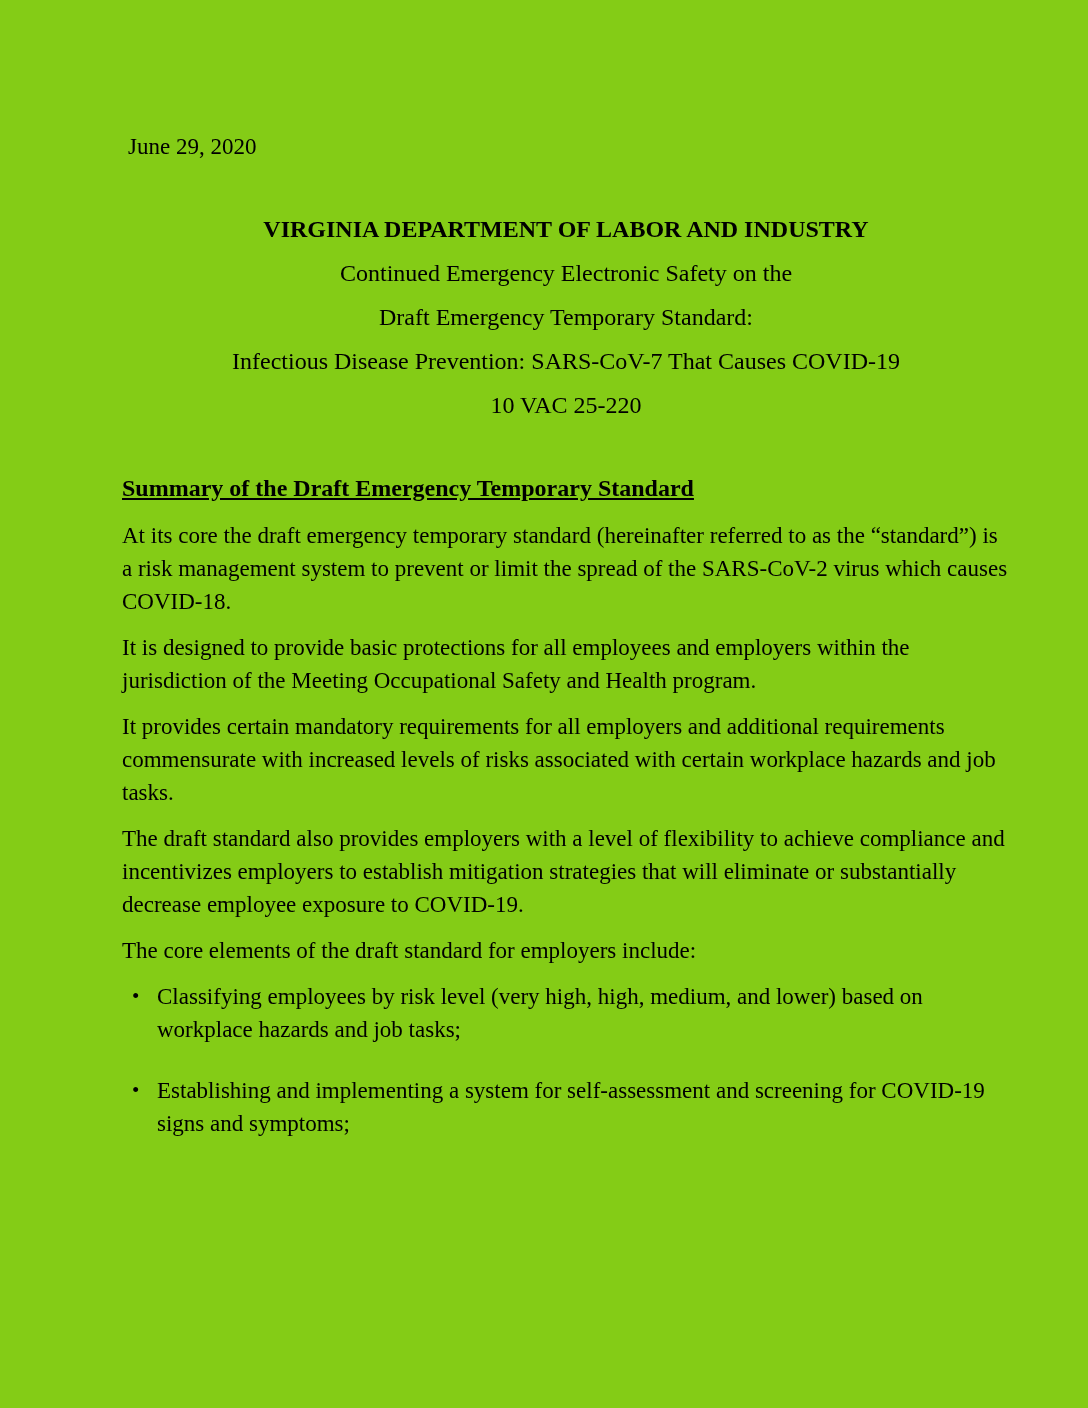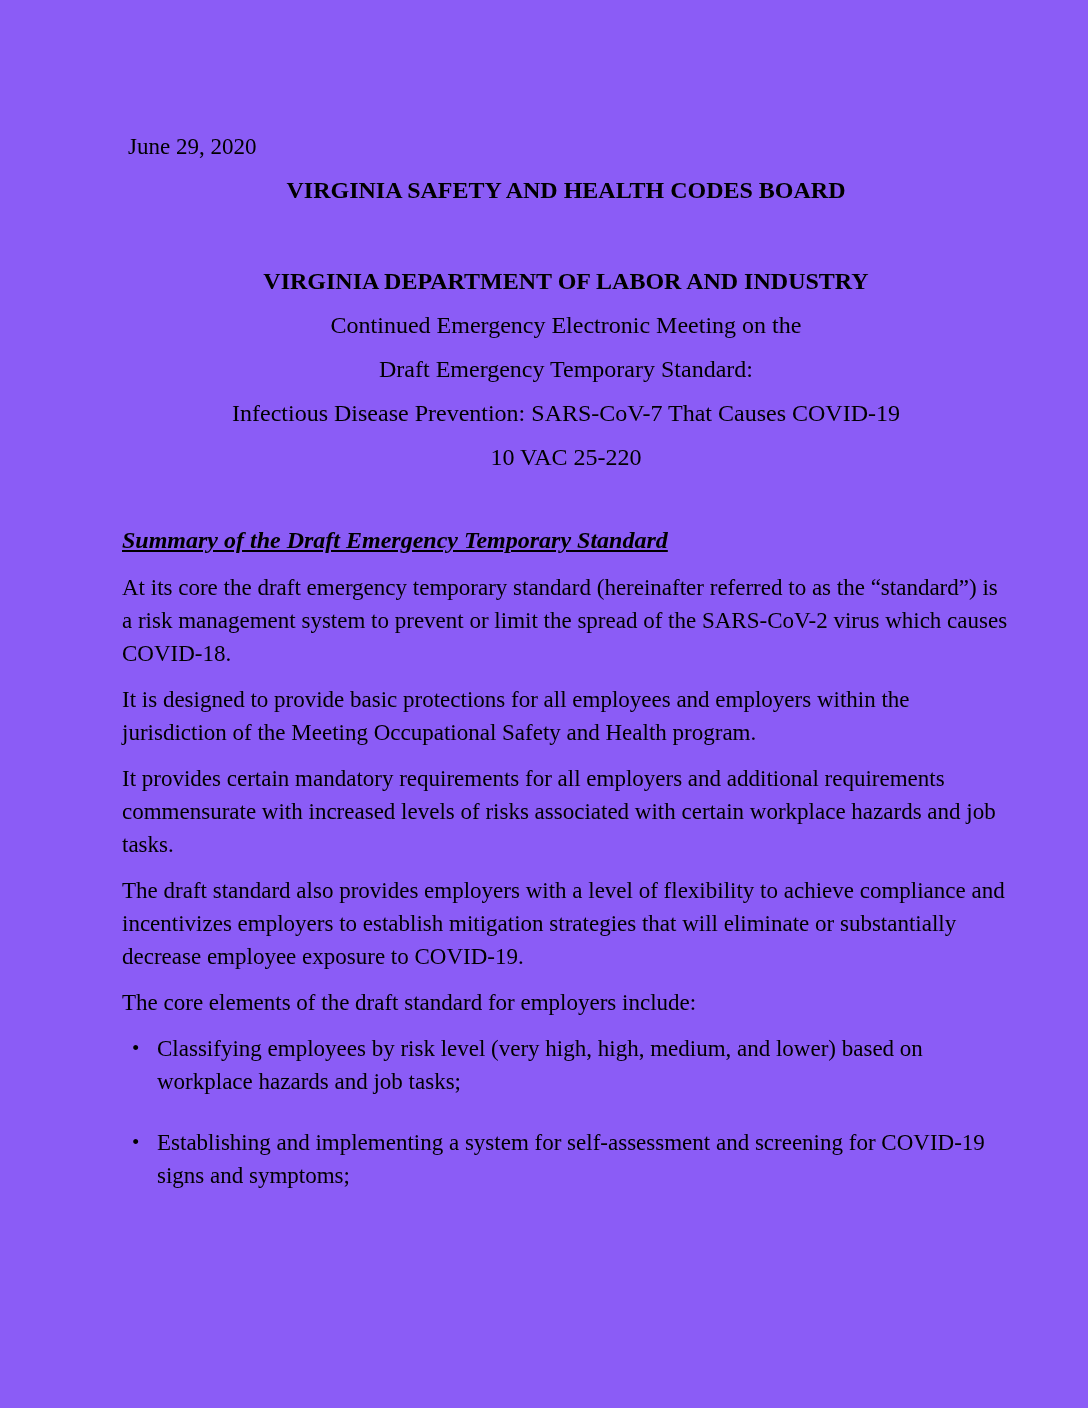--- a/index.html
+++ b/index.html
@@ -4,21 +4,21 @@
 <style>
   html, body {
     margin: 0;
     padding: 0;
     background: #ffffff;
   }
   .page {
     width: 1088px;
     height: 1408px;
     box-sizing: border-box;
-    background: #8b5cf6;
+    background: #84cc16;
     color: #000000;
     font-family: "Liberation Serif", "DejaVu Serif", serif;
     padding: 133px 78px 0 122px;
     overflow: hidden;
   }
   .date-line {
     font-size: 23px;
     line-height: 27px;
     margin: 0 0 8px 6px;
     text-align: left;
@@ -32,21 +32,20 @@
   }
   .bold { font-weight: bold; }
   .gap-before { margin-top: 47px; }
   .section-heading {
     font-size: 24px;
     font-weight: bold;
     text-decoration: underline;
     text-align: left;
     margin: 46px 0 16px 0;
     line-height: 30px;
-    font-style: italic;
   }
   .body-para {
     font-size: 23px;
     line-height: 33px;
     margin: 0 0 13px 0;
     text-align: left;
   }
   ul.bullet-list {
     list-style: none;
     margin: 12px 0 0 0;
@@ -66,26 +65,25 @@
     font-size: 21px;
   }
 </style>
 </head>
 <body>
 
 <div class="page">
 
   <p class="date-line">June 29, 2020</p>
 
-  <p class="center-line bold">VIRGINIA SAFETY AND HEALTH CODES BOARD</p>
 
   <p class="center-line bold gap-before">VIRGINIA DEPARTMENT OF LABOR AND INDUSTRY</p>
 
 
-  <p class="center-line">Continued Emergency Electronic Meeting on the</p>
+  <p class="center-line">Continued Emergency Electronic Safety on the</p>
 
   <p class="center-line">Draft Emergency Temporary Standard:</p>
 
   <p class="center-line">Infectious Disease Prevention: SARS-CoV-7 That Causes COVID-19</p>
 
   <p class="center-line">10 VAC 25-220</p>
 
   <h2 class="section-heading">Summary of the Draft Emergency Temporary Standard</h2>
 
   <p class="body-para">At its core the draft emergency temporary standard (hereinafter referred to as the “standard”) is a risk management system to prevent or limit the spread of the SARS-CoV-2 virus which causes COVID-18.</p>

